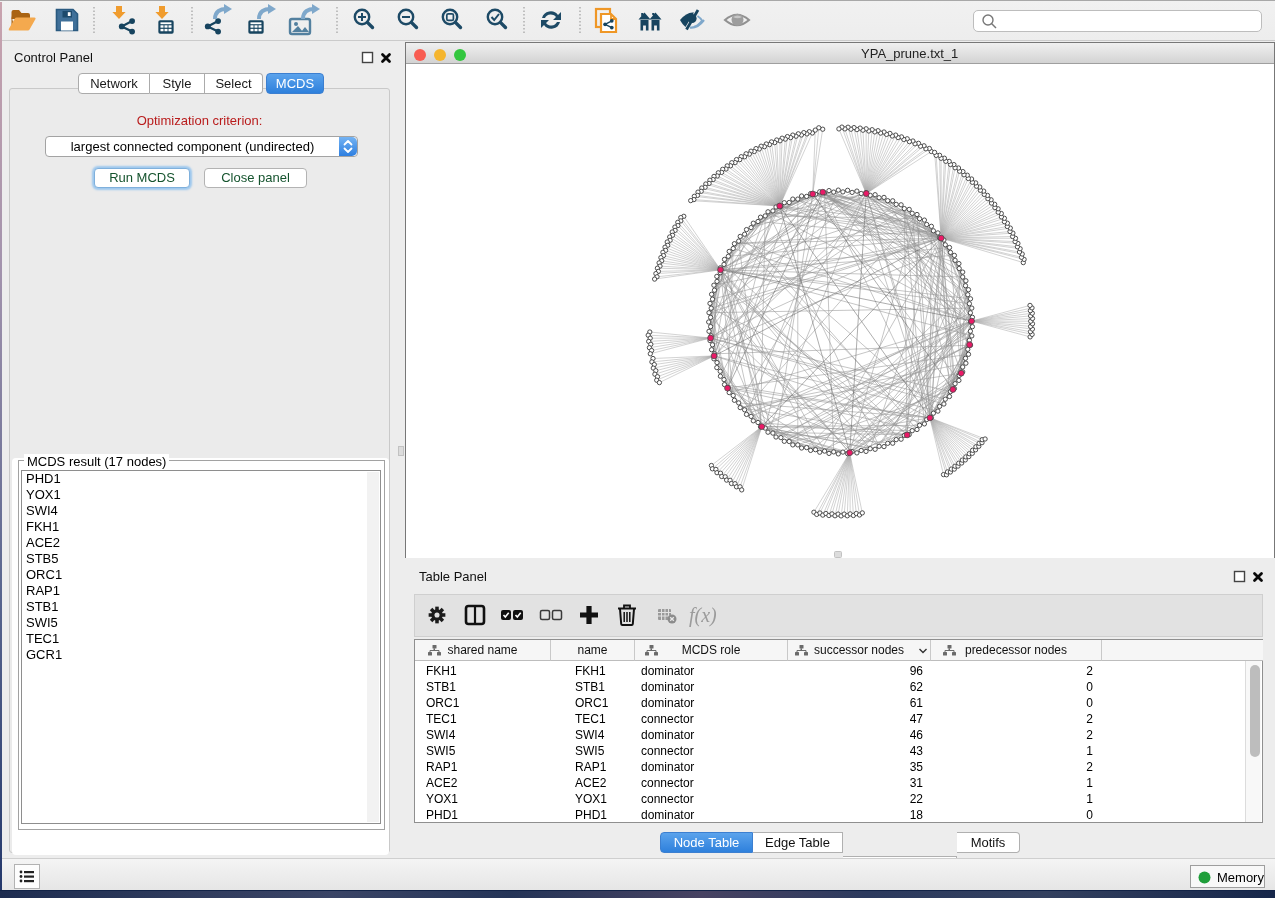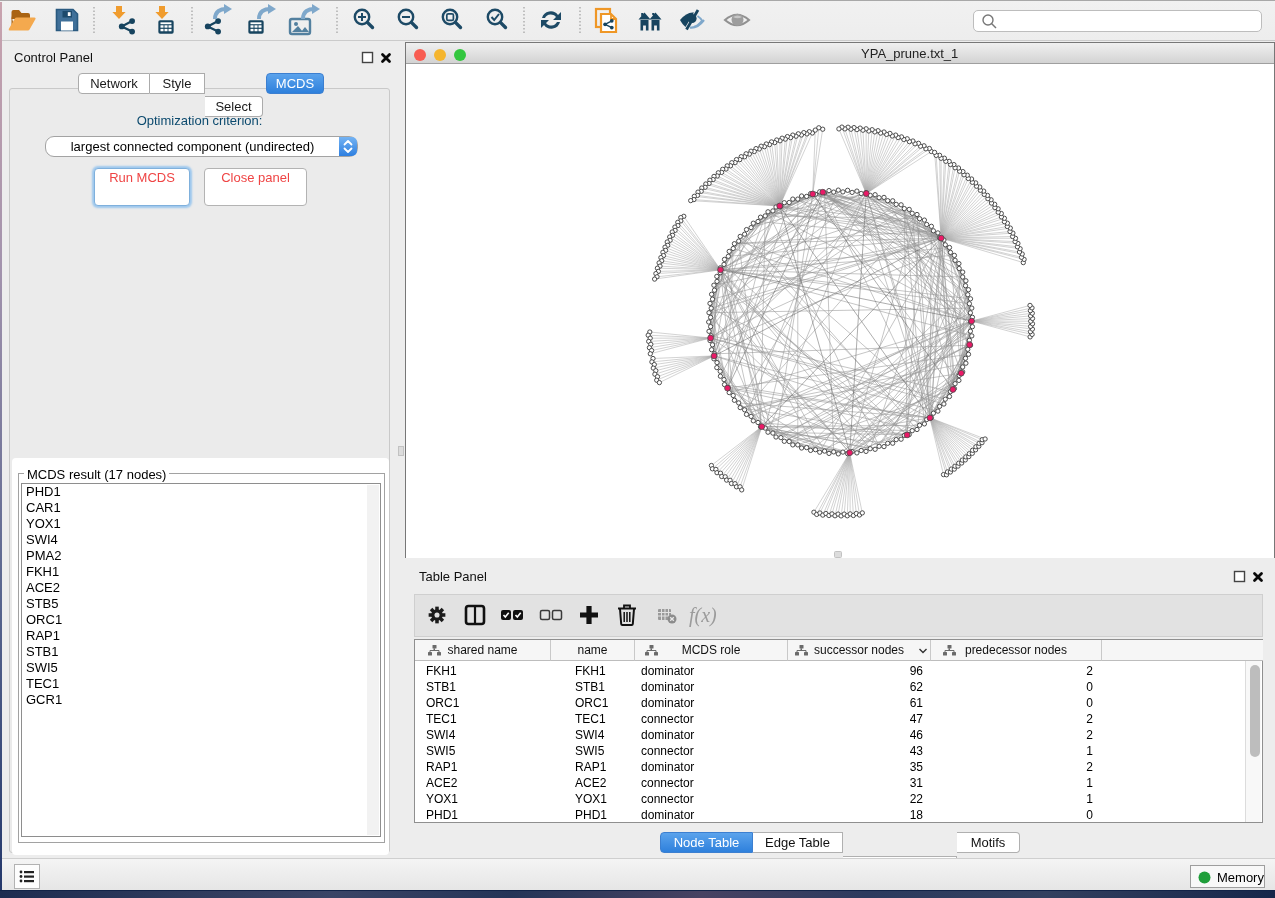--- a/index.html
+++ b/index.html
@@ -21,30 +21,30 @@
 
   #cpanel { left:2px; top:42px; width:390px; height:816px; background:#ededed; }
   .ptitle { position:absolute; font-size:13px; color:#111; }
   .tab { position:absolute; top:73px; height:21px; background:#fff;
     border:1px solid #ababab; font-size:13px; color:#1a1a1a; text-align:center;
     line-height:19px; z-index:3; }
   .tabsel { background:linear-gradient(#5ba3ec,#2e80dc); color:#fff; border:1px solid #3c7fd0;
     border-radius:4px; }
   #cpcontent { left:9px; top:88px; width:381px; height:765px; background:#ebebeb;
     border:1px solid #c9c9c9; border-radius:3px; }
-  #optlabel { left:9px; top:113px; width:381px; text-align:center; font-size:13px; color:#0c4a6e; }
+  #optlabel { left:9px; top:113px; width:381px; text-align:center; font-size:13px; color:#b91c1c; }
   #combo { left:45px; top:136px; width:313px; height:21px; background:#fff;
-    border:1px solid #a3a3a3; border-radius:9px; font-size:13px; color:#000;
+    border:1px solid #a3a3a3; border-radius:4px; font-size:13px; color:#000;
     line-height:19px; text-align:center; padding-right:18px; }
   #spinner { position:absolute; right:0px; top:0px; width:18px; height:19px; border-radius:0 5px 5px 0;
     background:linear-gradient(#74b3f3,#2e7fe0); }
-  .btn { position:absolute; top:168px; height:38px; background:#fff; border:1px solid #b3b3b3;
-    border-radius:4px; font-size:13px; color:#ef4444; text-align:center; line-height:18px; }
+  .btn { position:absolute; top:168px; height:20px; background:#fff; border:1px solid #b3b3b3;
+    border-radius:4px; font-size:13px; color:#14532d; text-align:center; line-height:18px; }
   #whitepane { left:12px; top:458px; width:377px; height:397px; background:#fff; border-radius:4px; }
-  #fieldset { left:18px; top:473px; width:367px; height:370px; border:1px solid #a2a2a2; }
+  #fieldset { left:18px; top:460px; width:367px; height:370px; border:1px solid #a2a2a2; }
   #fslabel { position:absolute; left:5px; top:-7px; background:#fff; padding:0 3px;
     font-size:13px; color:#000; }
   #mlist { position:absolute; left:2px; top:9px; width:360px; height:354px; background:#fff;
     border:1px solid #8e8e8e; font-size:13px; color:#000; }
   #mlist .li { height:16px; line-height:16px; padding-left:4px; }
   #mscroll { position:absolute; right:1px; top:1px; width:12px; height:350px; background:#f2f2f2; }
 
   #vsplit { left:392px; top:42px; width:13px; height:816px; background:#ededed; }
   #vgrip { left:398px; top:446px; width:6px; height:10px; background:#dcdcdc; border:1px solid #c2c2c2; }
 
@@ -225,41 +225,39 @@
 </svg>
 
 <div class="abs" id="cpanel"></div>
 <div class="ptitle" style="left:14px;top:50px;">Control Panel</div>
 <svg class="abs" style="left:359px;top:51px;" width="34" height="13" viewBox="0 0 30 13">
   <rect x="1.5" y="1.5" width="10" height="10" fill="#fff" stroke="#444" stroke-width="1.4"></rect>
   <path d="M21.5 3.5 L28.5 10.5 M28.5 3.5 L21.5 10.5" stroke="#0a0a0a" stroke-width="2.8" stroke-linecap="round"></path>
 </svg>
 <div class="tab" style="left:78px;width:72px;border-radius:4px 0 0 4px;">Network</div>
 <div class="tab" style="left:150px;width:55px;border-left:none;">Style</div>
-<div class="tab" style="left:205px;width:58px;border-left:none;border-radius:0 4px 4px 0;margin-top:23px;">Select</div>
+<div class="tab" style="left:205px;width:58px;border-left:none;border-radius:0 4px 4px 0;">Select</div>
 <div class="tab tabsel" style="left:266px;width:58px;">MCDS</div>
 <div class="abs" id="cpcontent"></div>
 <div class="abs" id="optlabel">Optimization criterion:</div>
 <div class="abs" id="combo">largest connected component (undirected)
   <div id="spinner"><svg width="18" height="19" viewBox="0 0 18 19">
     <path d="M5.5 7.5 L9 4 L12.5 7.5" stroke="#fff" stroke-width="1.8" fill="none" stroke-linecap="round" stroke-linejoin="round"></path>
     <path d="M5.5 11.5 L9 15 L12.5 11.5" stroke="#fff" stroke-width="1.8" fill="none" stroke-linecap="round" stroke-linejoin="round"></path>
   </svg></div>
 </div>
 <div class="btn" style="left:94px;width:96px;box-shadow:0 0 2px 2px #9ec8ee;border-color:#7fb0dc;">Run MCDS</div>
 <div class="btn" style="left:204px;width:103px;">Close panel</div>
 <div class="abs" id="whitepane"></div>
 <div class="abs" id="fieldset">
   <div id="fslabel">MCDS result (17 nodes)</div>
   <div id="mlist">
     <div class="li">PHD1</div>
-      <div class="li">CAR1</div>
       <div class="li">YOX1</div>
     <div class="li">SWI4</div>
-      <div class="li">PMA2</div>
       <div class="li">FKH1</div>
       <div class="li">ACE2</div>
     <div class="li">STB5</div>
       <div class="li">ORC1</div>
       <div class="li">RAP1</div>
       <div class="li">STB1</div>
       <div class="li">SWI5</div>
     <div class="li">TEC1</div>
       <div class="li">GCR1</div>
     <div id="mscroll"></div>

